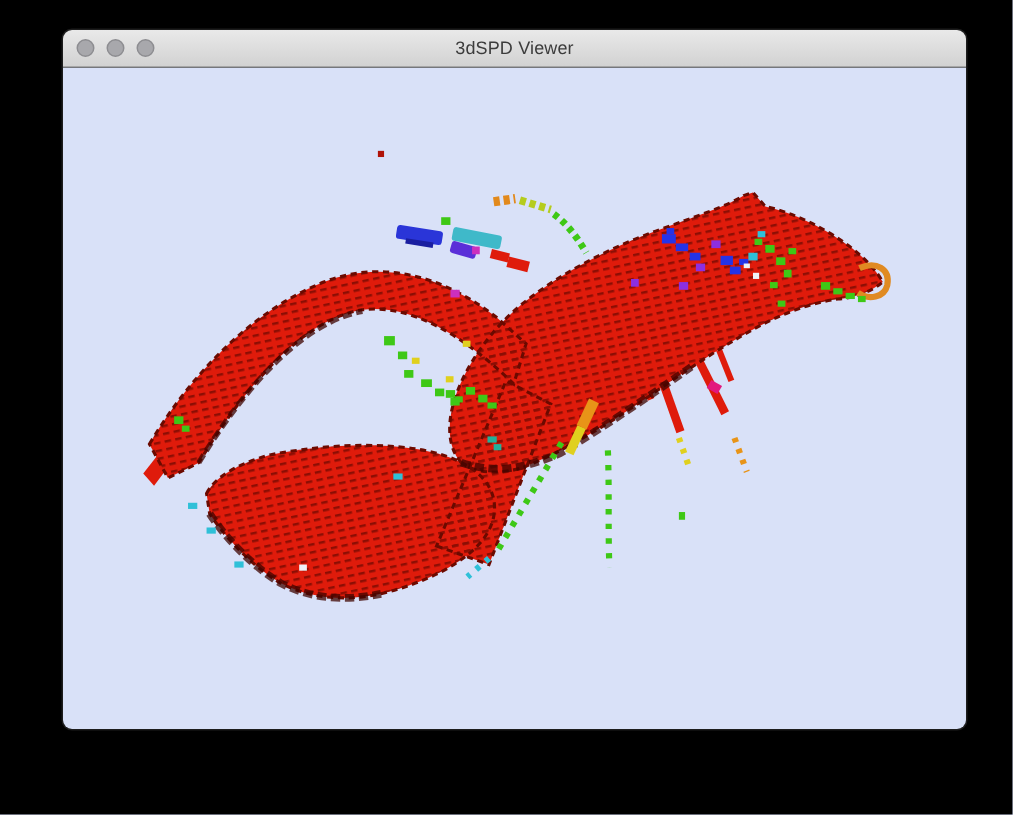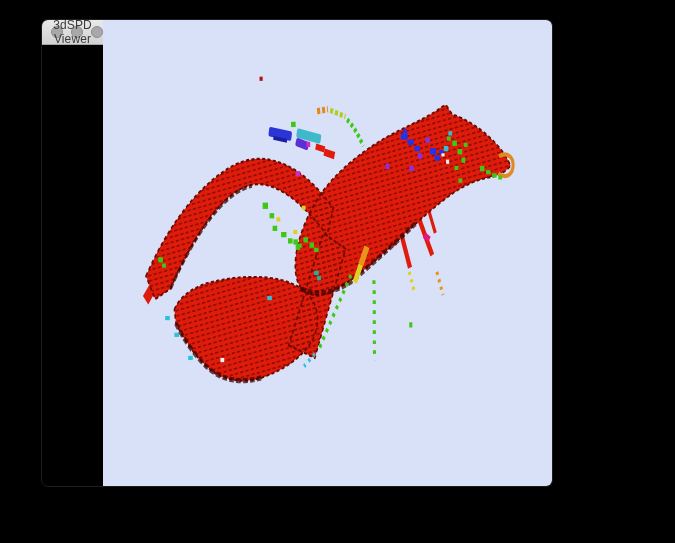--- a/index.html
+++ b/index.html
@@ -2,25 +2,25 @@
 <html><head>
 <meta charset="utf-8">
 <style>
   html,body{margin:0;padding:0;}
   body{
     width:675px;height:543px;background:#000;
     font-family:"Liberation Sans", sans-serif;
     position:relative;overflow:hidden;
   }
   .window{
-    position:absolute;left:41px;top:19px;width:512px;height:468px;
+    position:absolute;left:41px;top:19px;width:604px;height:468px;
     border-radius:7px;overflow:hidden;
     box-shadow:0 12px 30px rgba(0,0,0,.65);
     border:1px solid #1d1d1d;
-    display:flex;flex-direction:row;box-sizing:border-box;
+    display:flex;flex-direction:column;box-sizing:border-box;
   }
   .titlebar{
     height:24px;flex:0 0 24px;
     background:linear-gradient(#e9e9e9,#d2d2d2);
     border-bottom:1px solid #a6a6a6;
     position:relative;display:flex;align-items:center;
   }
   .traffic{display:flex;gap:8px;padding-left:9px;}
   .tl-btn{
     width:12px;height:12px;border-radius:50%;

